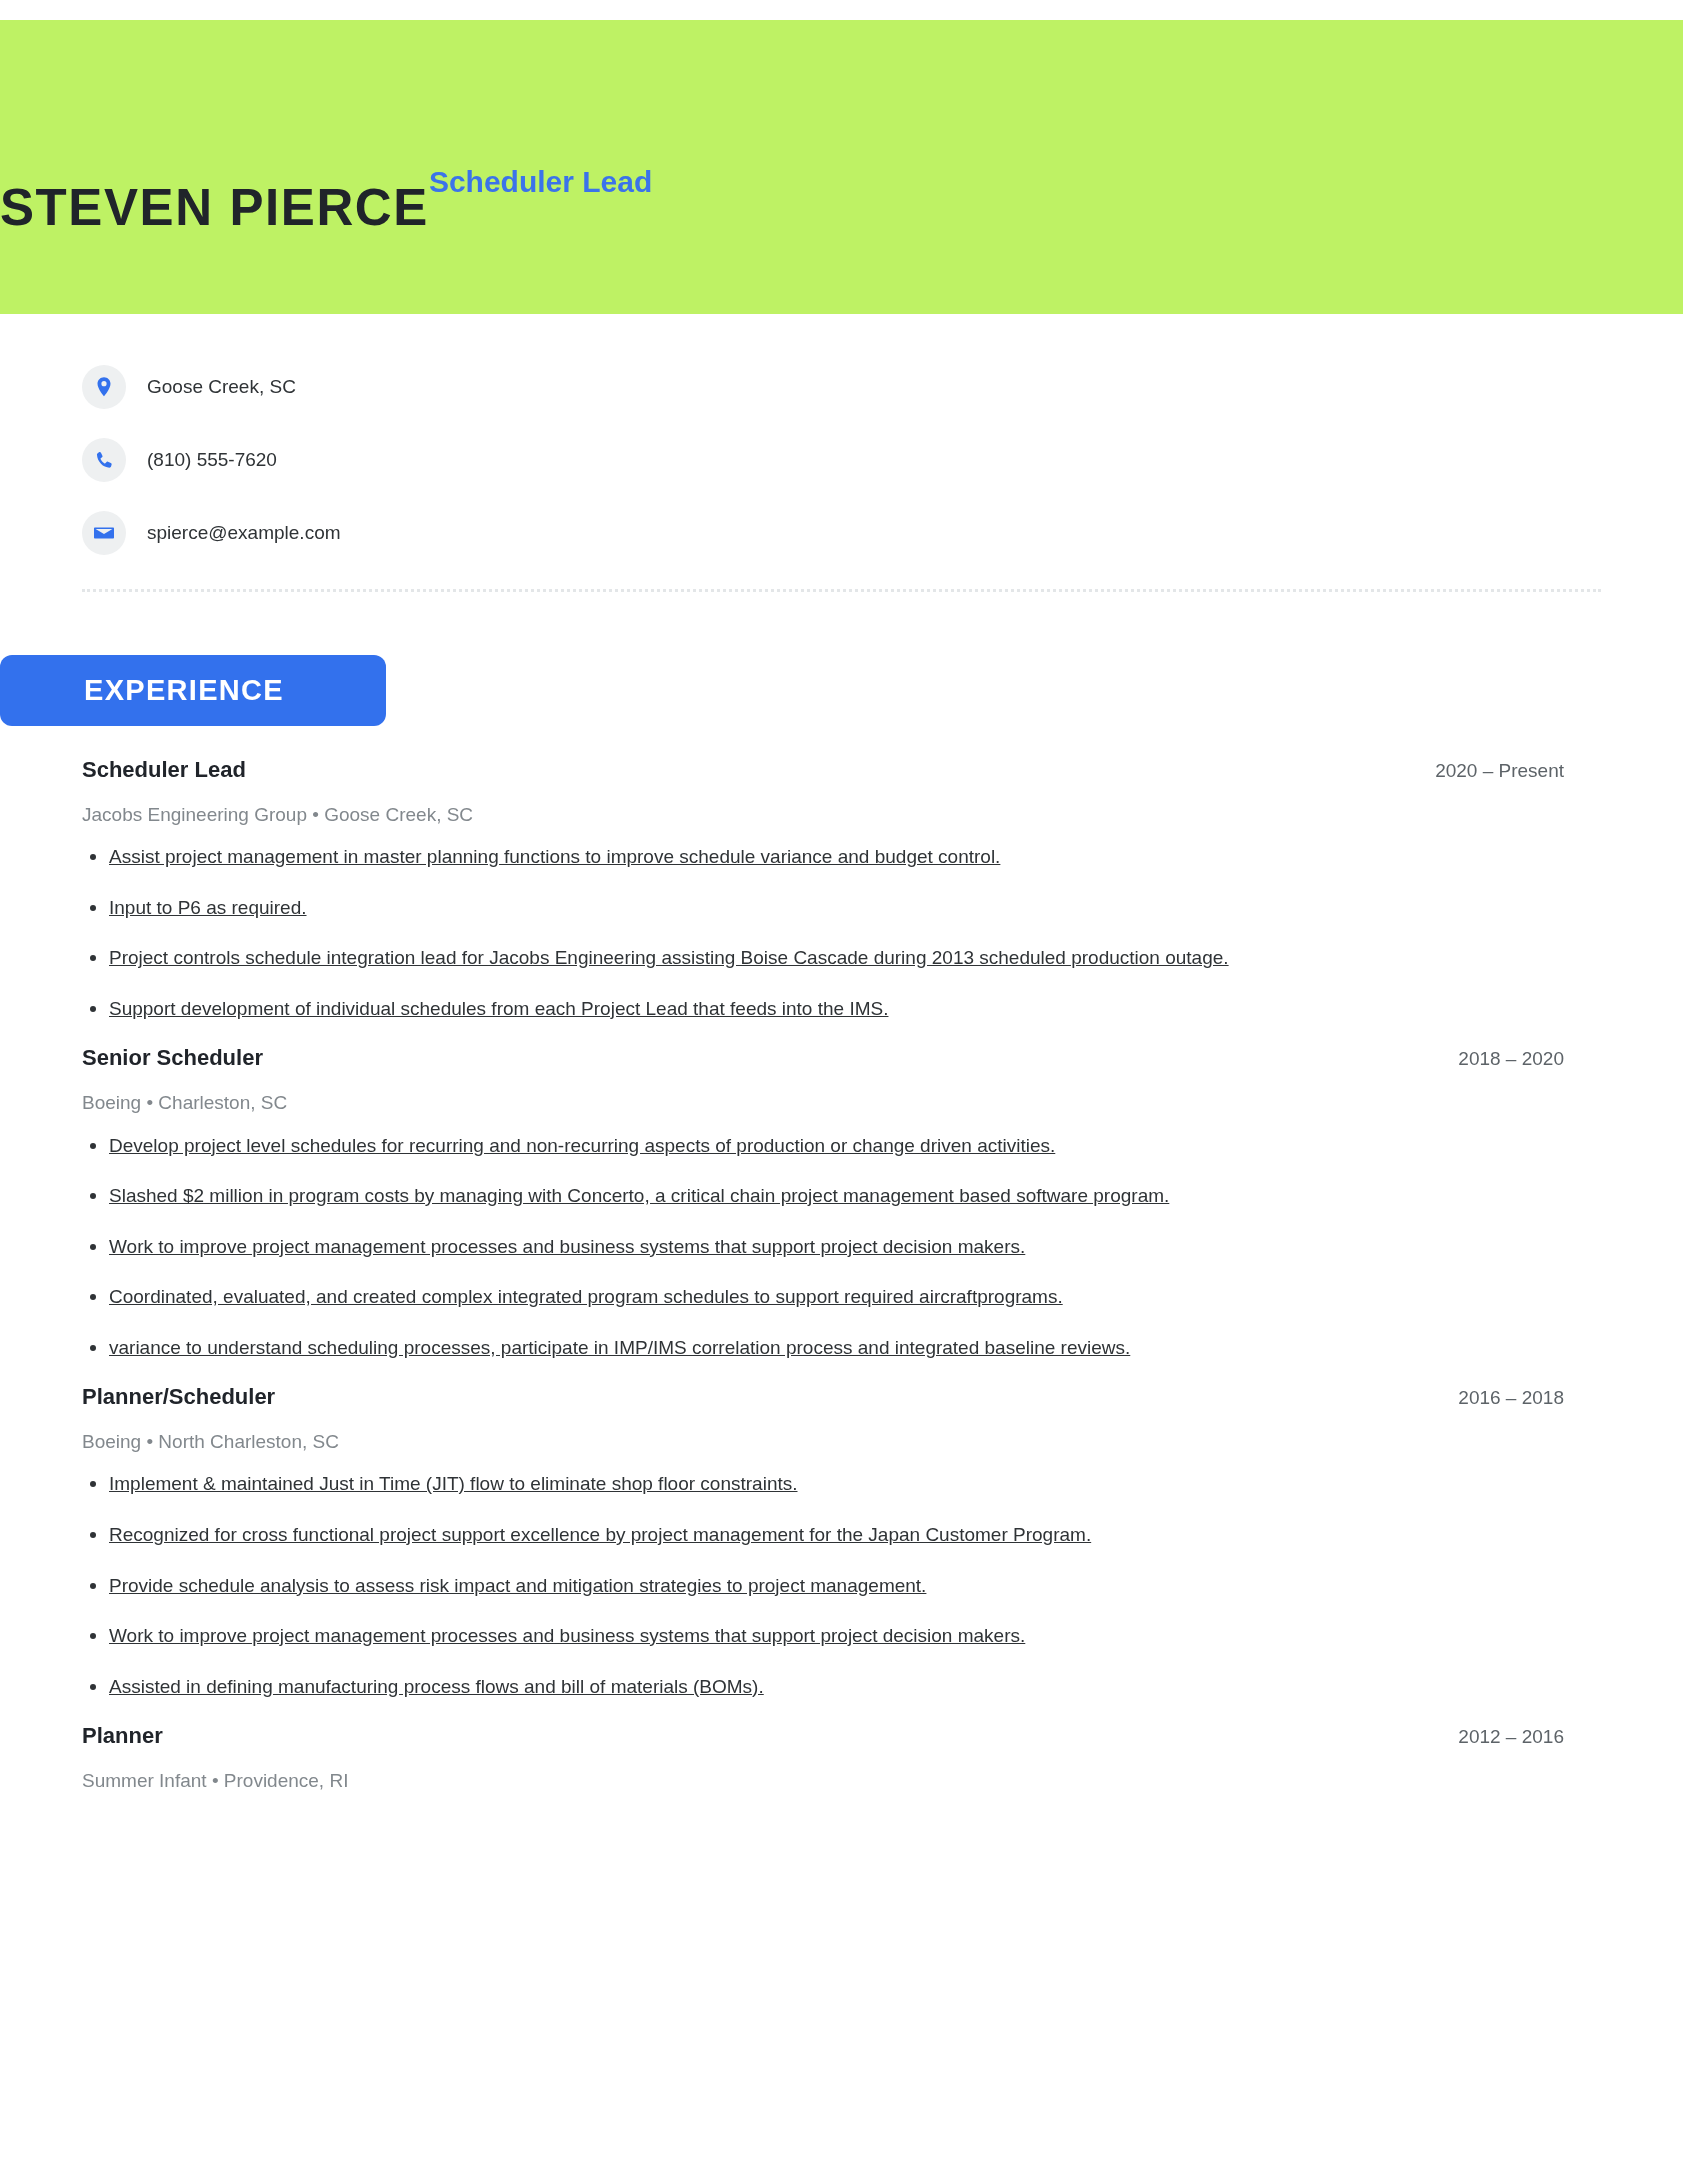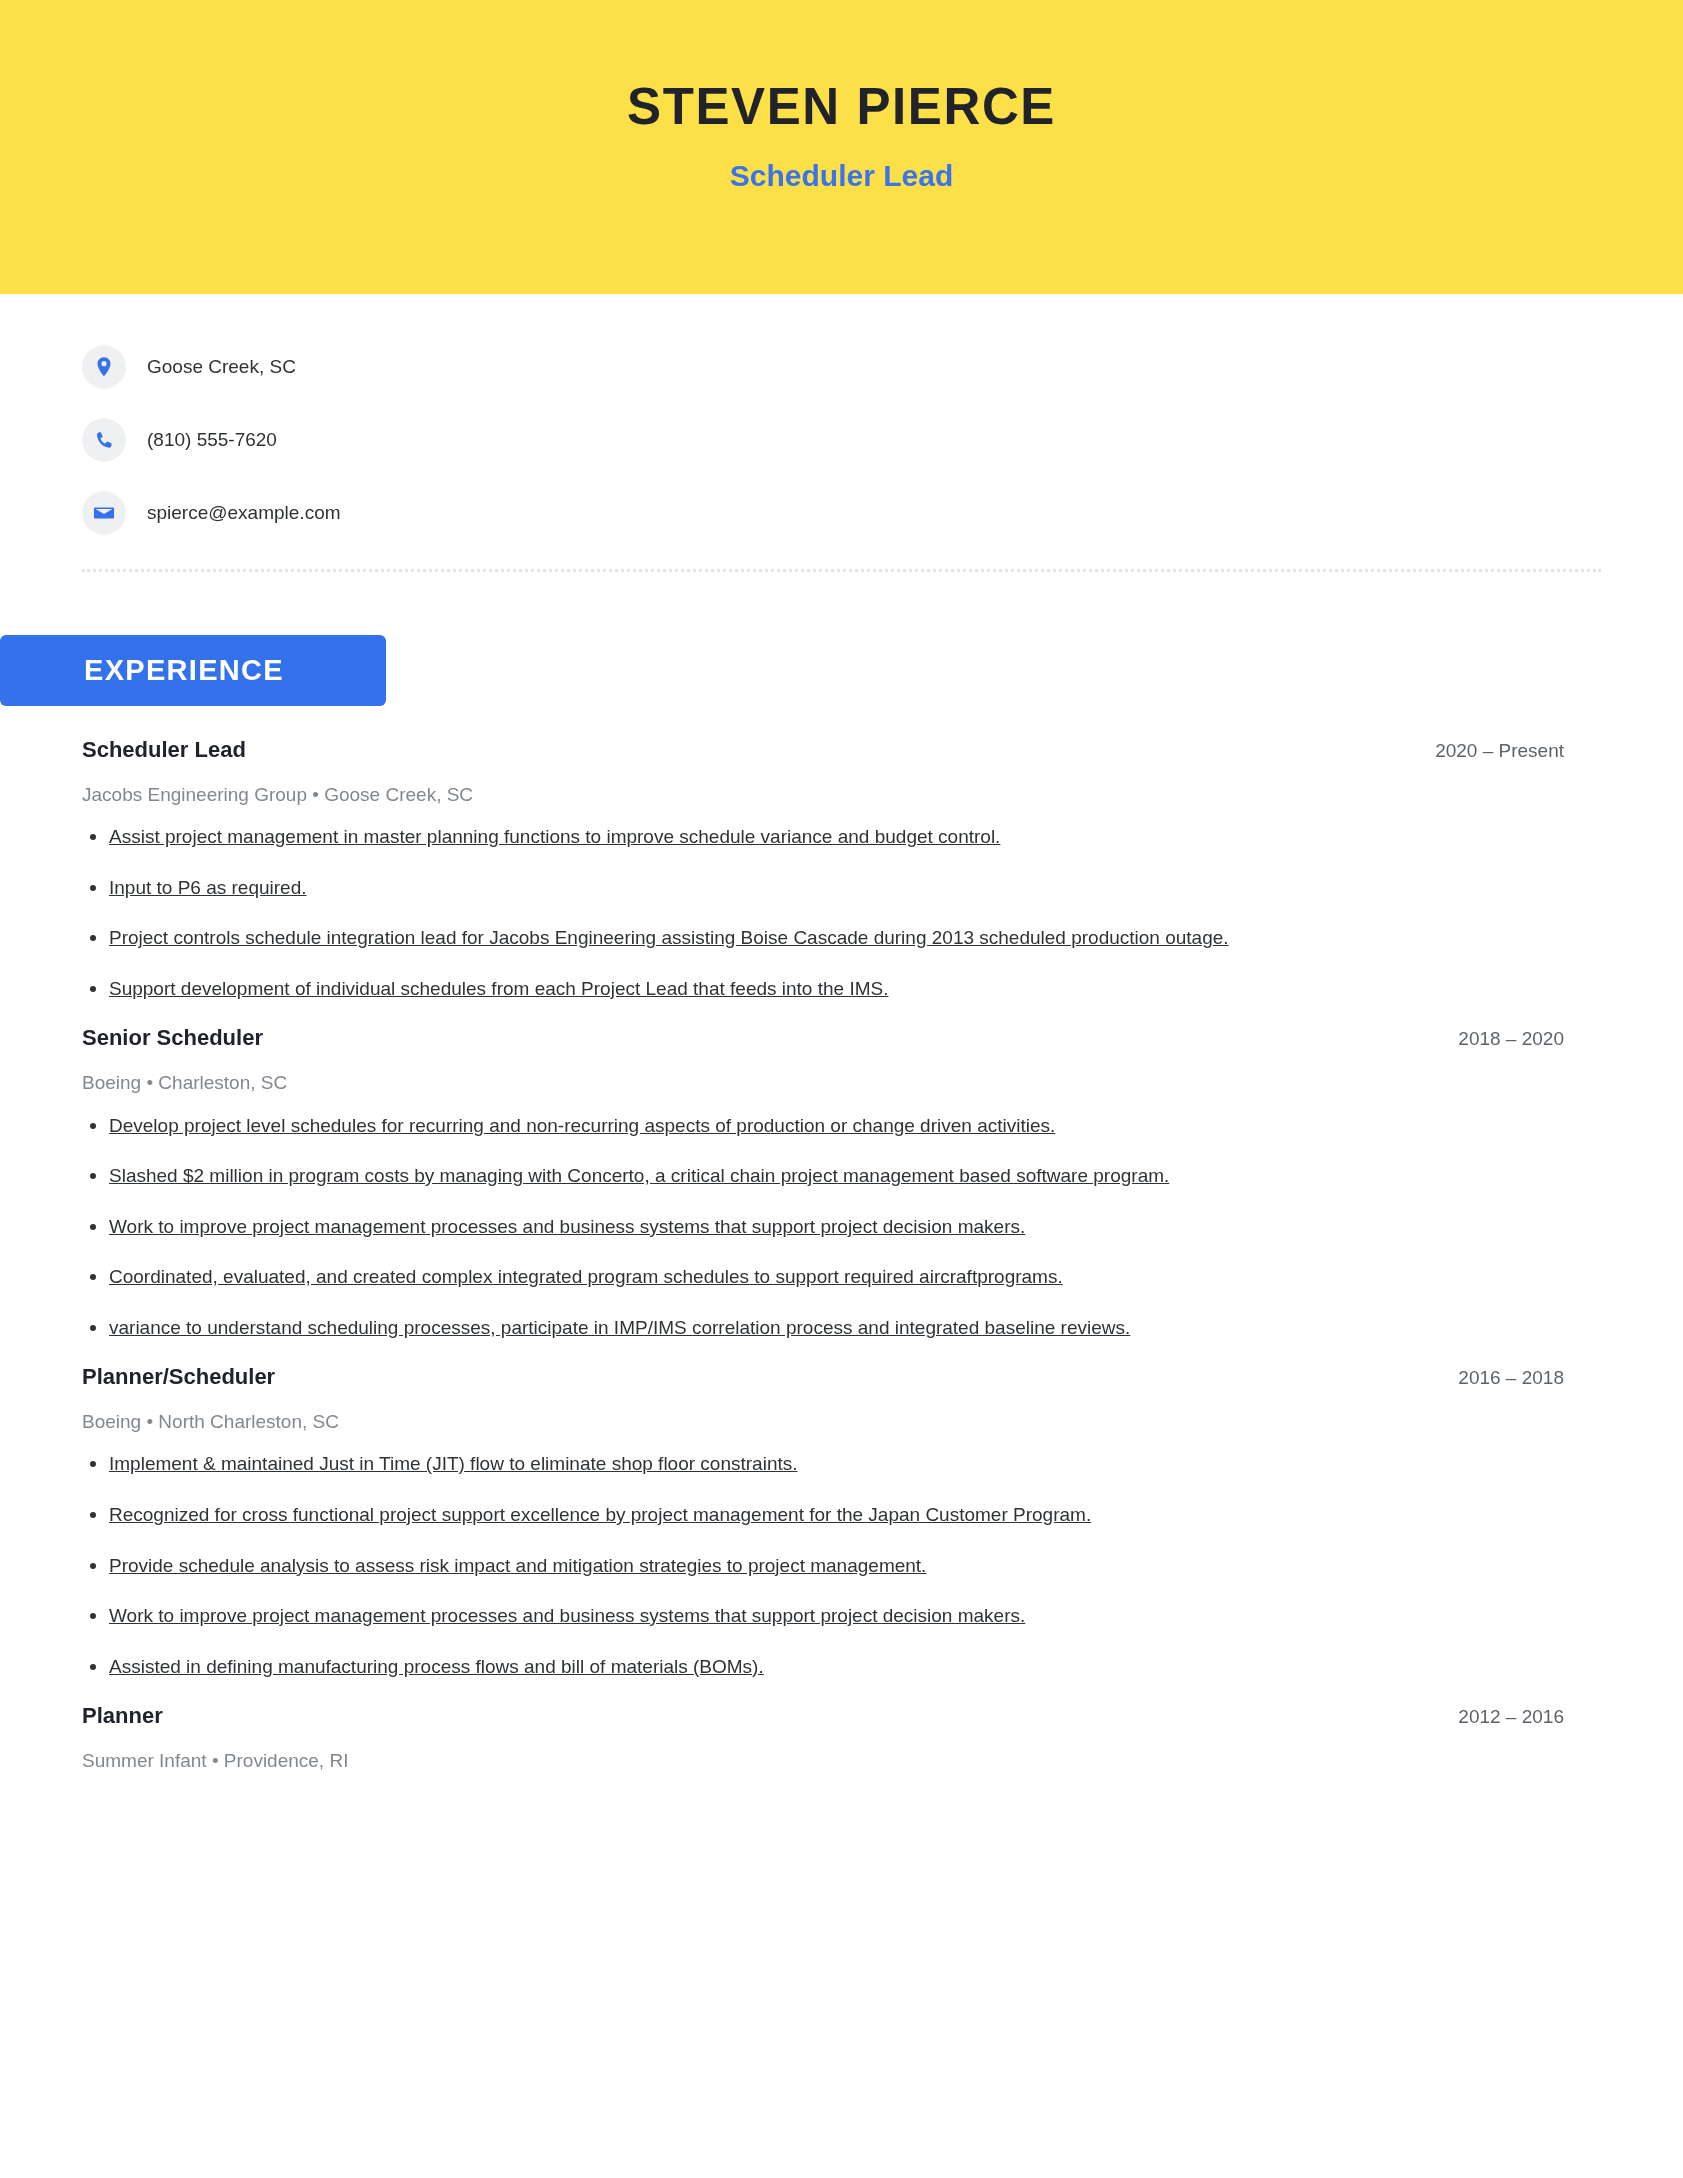--- a/index.html
+++ b/index.html
@@ -12,26 +12,27 @@
     height: 2178px;
     font-family: "Liberation Sans", sans-serif;
     color: #2f3336;
     overflow: hidden;
   }
 
   
   .header-band {
     width: 1683px;
     height: 294px;
-    background: #fde047;
+    background: #bef264;
     box-sizing: border-box;
     display: flex;
-    flex-direction: column;
+    flex-direction: row;
     align-items: center;
     justify-content: flex-start;
+    margin-top: 20px;
   }
   .full-name {
     margin: 0;
     padding-top: 81px;
     font-size: 51px;
     font-weight: bold;
     letter-spacing: 1.6px;
     color: #20242a;
     line-height: 1;
     text-align: center;
@@ -91,21 +92,21 @@
   .section-badge {
     display: inline-block;
     background: #3371ed;
     color: #ffffff;
     font-size: 29px;
     font-weight: bold;
     letter-spacing: 1.3px;
     padding: 19px 0 19px 84px;
     width: 302px;
     box-sizing: content-box;
-    border-radius: 6px;
+    border-radius: 12px;
   }
 
   
   .experience-list {
     padding: 0 119px 0 82px;
     margin-top: 30px;
   }
   .job {
     margin-bottom: 0;
   }

